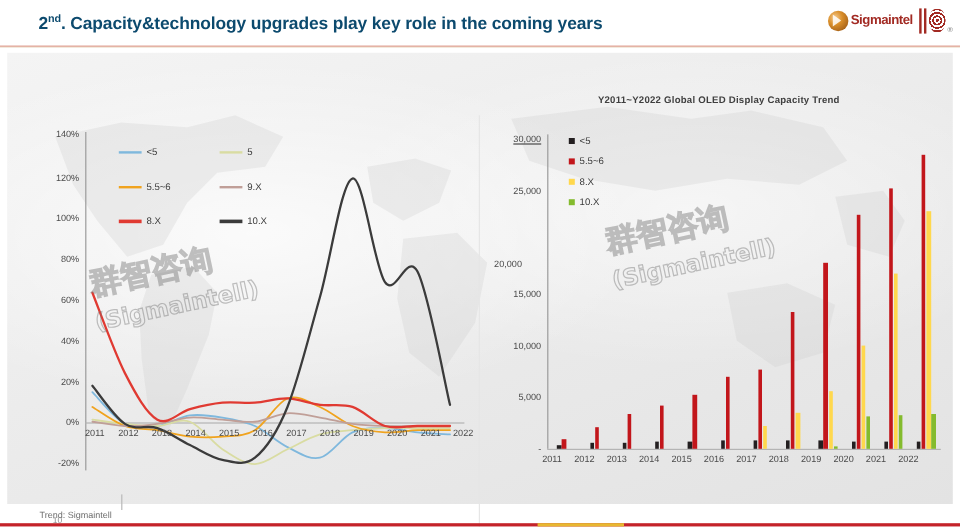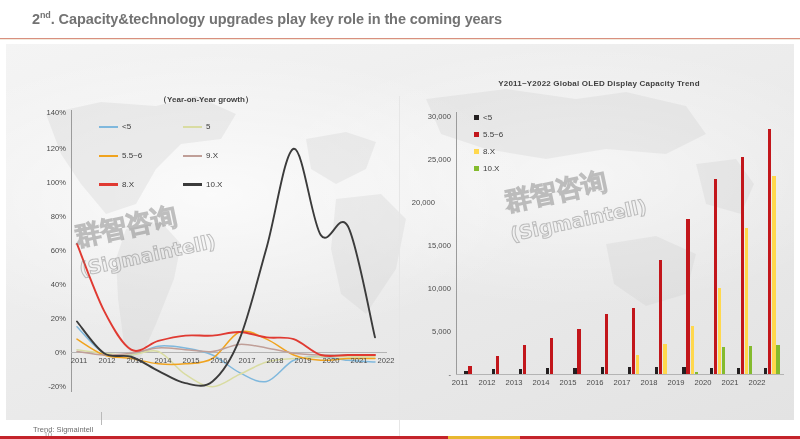--- a/index.html
+++ b/index.html
@@ -7,21 +7,21 @@
     width:800px;height:439px;overflow:hidden;
     font-family:"Liberation Sans", sans-serif;
     background:#ffffff;
   }
   #slide{position:relative;width:800px;height:439px;background:#fff;overflow:hidden;}
 
   
   #header{position:absolute;left:0;top:0;width:800px;height:38px;background:#ffffff;}
   #title{
     position:absolute;left:32px;top:10px;
-    font-size:14.5px;font-weight:bold;color:#737373;letter-spacing:-0.1px;
+    font-size:14.5px;font-weight:bold;color:#0c4a6e;letter-spacing:-0.1px;
     white-space:nowrap;
   }
   #title sup{font-size:9px;vertical-align:super;font-weight:bold;}
   #header-rule{position:absolute;left:0;top:38px;width:800px;height:1.4px;background:#d9907f;}
   #header-rule2{position:absolute;left:0;top:39.4px;width:800px;height:1px;background:#f2e9dd;}
 
   
   #logo{position:absolute;right:6px;top:3px;width:104px;height:28px;display:flex;align-items:center;gap:2px;}
   .logo-mark{width:17px;height:17px;border-radius:50%;
     background:radial-gradient(circle at 35% 33%, #f6c98a 0%, #d98e2a 38%, #8d4b10 100%);
@@ -82,20 +82,30 @@
 </style>
 </head>
 <body>
 
 <div id="slide">
 
   <div id="header">
     <div id="title">
       <span>2</span><sup>nd</sup><span>. Capacity&amp;technology upgrades play key role in the coming years</span>
     </div>
+    <div id="logo">
+      <span class="logo-mark"></span>
+      <span class="logo-word">Sigmaintel</span>
+      <span class="logo-bars">
+          <i></i>
+          <i></i>
+        </span>
+      <span class="logo-target"></span>
+      <span class="logo-r">®</span>
+    </div>
   </div>
   <div id="header-rule"></div>
   <div id="header-rule2"></div>
 
   <div id="canvas">
 
     <svg id="worldmap" viewBox="0 0 788 376" preserveAspectRatio="none">
       <g fill="#cfcfcf">
         <path d="M40 70 L95 58 L150 62 L190 52 L230 70 L215 95 L175 100 L150 125 L130 160 L100 170 L75 140 L55 110 Z"></path>
         <path d="M120 185 L155 178 L175 200 L168 235 L150 280 L132 320 L118 300 L112 255 L110 215 Z"></path>
@@ -104,21 +114,20 @@
         <path d="M420 55 L500 45 L570 55 L620 48 L680 62 L700 90 L660 110 L600 105 L540 115 L480 105 L435 90 Z"></path>
         <path d="M690 120 L730 115 L748 140 L735 170 L700 160 Z"></path>
         <path d="M600 200 L650 192 L690 210 L680 250 L640 262 L608 240 Z"></path>
       </g>
     </svg>
 
     <div id="mid-div"></div>
 
     <div class="chart" id="lcd-chart" style="left:0;top:0;width:393px;height:376px;">
 
-      <div class="csub" style="left:40px;top:50px;width:320px;">（Year-on-Year growth）</div>
 
       <div class="ytick" style="top:68px;width:60px;left:0;">140%</div>
       <div class="ytick" style="top:104px;width:60px;left:0;">120%</div>
       <div class="ytick" style="top:138px;width:60px;left:0;">100%</div>
       <div class="ytick" style="top:172px;width:60px;left:0;">80%</div>
       <div class="ytick" style="top:206px;width:60px;left:0;">60%</div>
       <div class="ytick" style="top:240px;width:60px;left:0;">40%</div>
       <div class="ytick" style="top:274px;width:60px;left:0;">20%</div>
       <div class="ytick" style="top:308px;width:60px;left:0;">0%</div>
       <div class="ytick" style="top:342px;width:60px;left:0;">-20%</div>
@@ -174,23 +183,23 @@
       <div class="xtick" style="left:362px;top:312px;width:36px;">2022</div>
 
       <div class="wm" style="left:68px;top:165px;">群智咨询</div>
       <div class="wm2" style="left:72px;top:200px;">(Sigmaintell)</div>
     </div>
 
     <div class="chart" id="oled-chart" style="left:393px;top:0;width:395px;height:376px;">
 
       <div class="ctitle" style="left:35px;top:35px;width:330px;">Y2011~Y2022 Global OLED Display Capacity Trend</div>
 
-      <div class="ytick" style="top:72px;width:52px;left:0;">30,000</div>
+      <div class="ytick" style="top:72px;width:52px;left:0;text-decoration:underline;">30,000</div>
       <div class="ytick" style="top:115px;width:52px;left:0;">25,000</div>
-      <div class="ytick" style="top:158px;width:36px;left:0;">20,000</div>
+      <div class="ytick" style="top:176px;width:36px;left:0;">20,000</div>
       <div class="ytick" style="top:201px;width:52px;left:0;">15,000</div>
       <div class="ytick" style="top:244px;width:52px;left:0;">10,000</div>
       <div class="ytick" style="top:287px;width:52px;left:0;">5,000</div>
       <div class="ytick" style="top:330px;width:52px;left:0;">-</div>
 
       <div class="axisline" style="left:57px;top:68px;width:1px;height:262px;"></div>
       <div class="axisline" style="left:57px;top:330px;width:328px;height:1px;background:#b4b4b4;"></div>
 
       <div class="legend-item" style="left:75px;top:69px;">
         <span class="lg-sq" style="background:#231f20;"></span>

